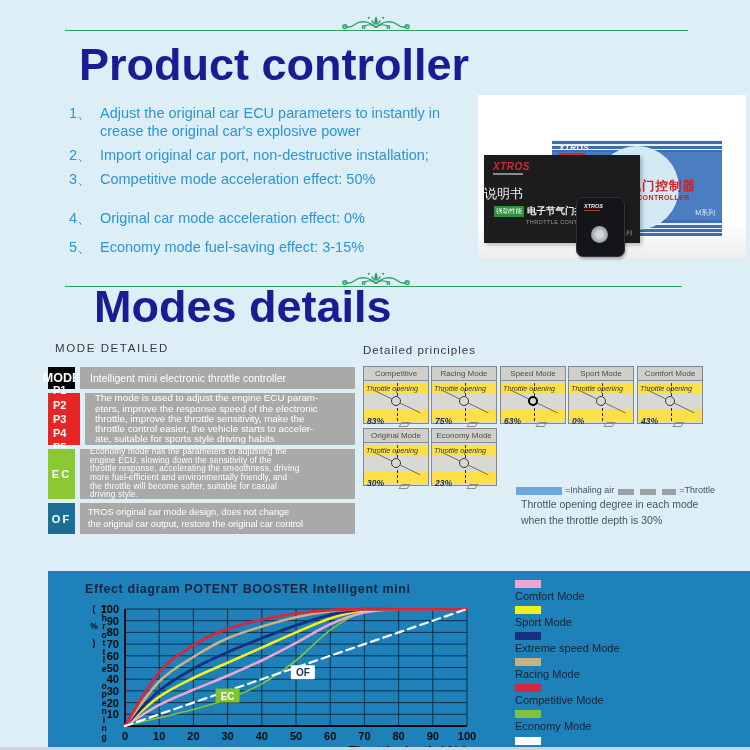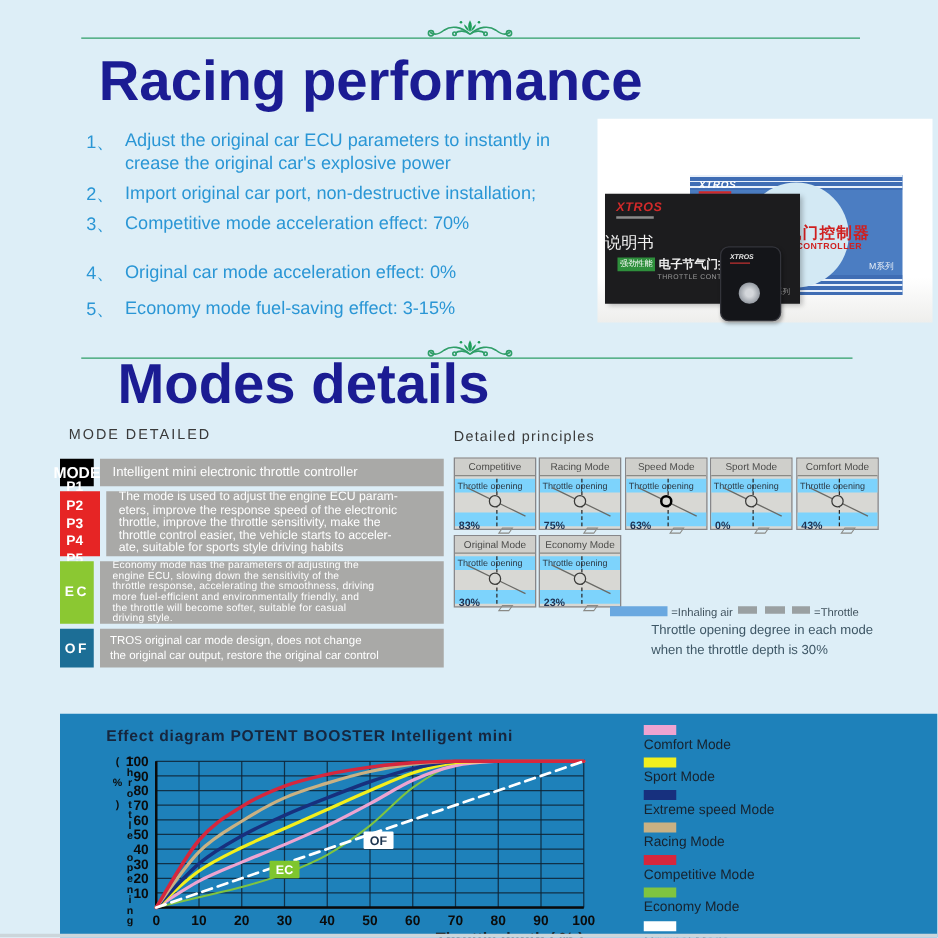--- a/index.html
+++ b/index.html
@@ -64,34 +64,34 @@
   .row-ec{height:50px;} .row-ec .lblcell{font-size:11px;letter-spacing:2px;}
   .row-ec .txtcell span{font-size:8.2px;line-height:1.04;letter-spacing:.2px;}
   .row-of{height:31px;} .row-of .lblcell{font-size:11px;letter-spacing:2px;}
   .row-of .txtcell span{font-size:9.2px;line-height:1.25;padding-left:8px;}
   
   .pcard{position:absolute;width:66px;height:58px;background:#d8d8d4;border:1px solid #87878a;
      box-sizing:border-box;}
   .pcard-head{height:13px;background:#cfcfcb;border-bottom:1px solid #8a8a86;font-size:8px;
      color:#4c4c4a;text-align:center;line-height:13px;overflow:hidden;}
   .pcard-body{position:relative;height:44px;}
-  .band{position:absolute;left:0;width:100%;height:11px;background:#7dd3fc;}
+  .band{position:absolute;left:0;width:100%;height:11px;background:#fde047;font-style:italic;}
   .band-top{top:2px;font-size:7.2px;color:#2c3a46;line-height:11px;padding-left:2px;box-sizing:border-box;}
   .band-bot{top:29px;}
   .band-bot .pct{font-size:8.5px;font-weight:bold;color:#1d3050;line-height:11px;padding-left:3px;}
   .vline{position:absolute;left:33px;top:2px;height:38px;width:0;border-left:1px dashed #2a2a2a;}
   .diag{position:absolute;left:7px;top:20px;width:52px;height:0;border-top:1.5px solid #6a6a66;
      transform:rotate(26deg);}
   .valve{position:absolute;left:27px;top:15px;width:10px;height:10px;border:1.5px solid #3a3a38;
      border-radius:50%;background:#d8d8d4;box-sizing:border-box;}
   .valve.boldvalve{border:2.5px solid #000;}
   .tickmark{position:absolute;left:36px;top:41px;width:7px;height:3px;border:1px solid #8a8a86;
      transform:skewX(-35deg);}
   
-  .minilegend{position:absolute;left:488px;top:485px;display:flex;align-items:flex-start;font-size:9px;
+  .minilegend{position:absolute;left:516px;top:485px;display:flex;align-items:flex-end;font-size:9px;
      color:#40525e;}
   .inhale-swatch{width:46px;height:8px;background:#6aa8e0;margin-right:3px;}
   .dash-swatch{width:58px;height:6px;margin:0 3px 0 4px;
      background:repeating-linear-gradient(90deg,#9aa0a2 0 16px,rgba(0,0,0,0) 16px 22px);}
   .caption{position:absolute;left:521px;top:497px;width:215px;font-size:10.5px;color:#3e5766;
      line-height:1.5;white-space:pre-line;}
   
   .chartpanel{position:absolute;left:48px;top:571px;width:742px;height:192px;background:#1e81ba;}
   .charttitle{position:absolute;left:37px;top:11px;font-size:12.5px;font-weight:bold;color:#16263e;
      letter-spacing:.6px;}
@@ -122,35 +122,35 @@
     </g>
     <g fill="#1e9e5a">
       <path d="M45,2 C47.5,6 47.5,10 45,14 C42.5,10 42.5,6 45,2"></path>
       <path d="M39,6 C42,8 43.5,10.5 44,13 C41,11.5 39.5,9 39,6"></path>
       <path d="M51,6 C48,8 46.5,10.5 46,13 C49,11.5 50.5,9 51,6"></path>
       <circle cx="36" cy="4" r="1.3"></circle>
         <circle cx="54" cy="4" r="1.3"></circle>
     </g>
   </svg>
 
-  <div class="h1" style="left:79px;top:42px;">Racing performance</div>
+  <div class="h1" style="left:79px;top:42px;">Product controller</div>
 
   <div class="features">
     <div class="feature" style="margin-bottom:6px;">
       <span class="num">1、</span>
       <span class="txt">Adjust the original car ECU parameters to instantly in
 crease the original car's explosive power</span>
     </div>
     <div class="feature" style="margin-bottom:5px;">
       <span class="num">2、</span>
       <span class="txt">Import original car port, non-destructive installation;</span>
     </div>
     <div class="feature" style="margin-bottom:20px;">
       <span class="num">3、</span>
-      <span class="txt">Competitive mode acceleration effect: 70%</span>
+      <span class="txt">Competitive mode acceleration effect: 50%</span>
     </div>
     <div class="feature" style="margin-bottom:10px;">
       <span class="num">4、</span>
       <span class="txt">Original car mode acceleration effect: 0%</span>
     </div>
     <div class="feature">
       <span class="num">5、</span>
       <span class="txt">Economy mode fuel-saving effect: 3-15%</span>
     </div>
   </div>

